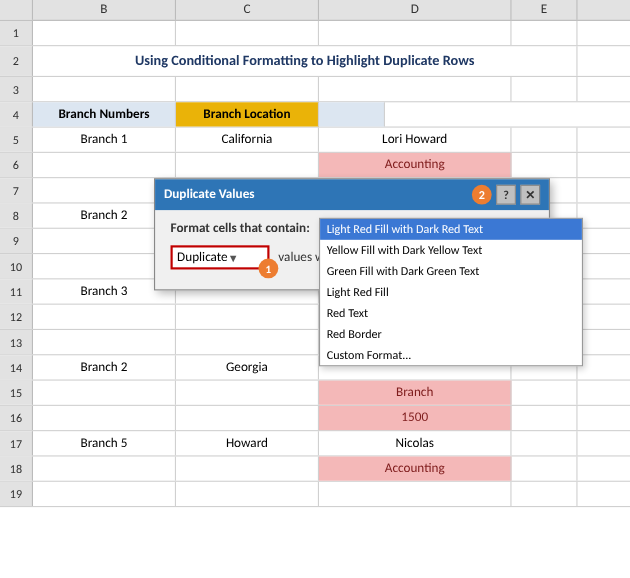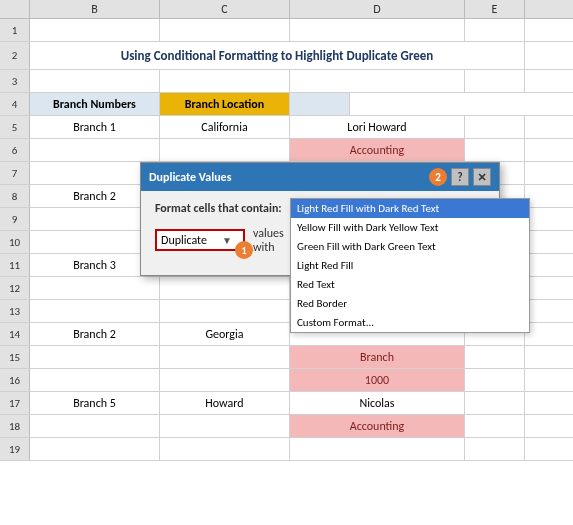--- a/index.html
+++ b/index.html
@@ -26,21 +26,21 @@
     .red-fill { background-color: #f4b8b8; color: #7f1d1d; }
 
     
     .dialog-overlay { position: absolute; top: 162px; left: 140px; width: 360px; background: #f0f0f0; border: 1px solid #888; box-shadow: 3px 3px 8px rgba(0,0,0,0.3); z-index: 10; }
     .dialog-title-bar { background: #2e75b6; color: white; padding: 5px 8px; display: flex; justify-content: space-between; align-items: center; font-size: 12px; font-weight: bold; }
     .dialog-title-buttons { display: flex; gap: 4px; }
     .dialog-btn { width: 18px; height: 18px; background: #c0c0c0; border: 1px solid #888; display: flex; align-items: center; justify-content: center; font-size: 11px; cursor: pointer; color: #333; }
     .dialog-body { padding: 10px 14px; }
     .dialog-label { font-size: 12px; font-weight: bold; margin-bottom: 8px; color: #333; }
     .dialog-row { display: flex; align-items: center; gap: 8px; margin-bottom: 8px; }
-    .dialog-select { padding: 2px 4px; font-size: 12px; border: 1px solid #999; background: white; display: flex; align-items: center; gap: 15px; position: relative; }
+    .dialog-select { padding: 2px 4px; font-size: 12px; border: 1px solid #999; background: white; display: flex; align-items: center; gap: 0; position: relative; }
     .select-arrow { font-size: 10px; color: #555; }
 
     
     .dropdown-list { position: absolute; top: 198px; left: 290px; width: 240px; background: white; border: 1px solid #999; z-index: 20; box-shadow: 2px 2px 6px rgba(0,0,0,0.2); }
     .dropdown-item { padding: 3px 6px; font-size: 11px; cursor: pointer; white-space: nowrap; }
     .dropdown-item.selected { background: #3b78d4; color: white; }
 
     
     .badge { width: 18px; height: 18px; border-radius: 50%; background: #ed7d31; color: white; font-size: 11px; font-weight: bold; display: flex; align-items: center; justify-content: center; }
 
@@ -69,21 +69,21 @@
       <div class="cell row-num">1</div>
       <div class="cell col-b"></div>
       <div class="cell col-c"></div>
       <div class="cell col-d"></div>
       <div class="cell col-e"></div>
     </div>
 
     <div class="row" style="min-height:28px;">
       <div class="cell row-num">2</div>
       <div class="cell col-b" style="font-weight:bold;color:#1f3864;font-size:13px;width:495px;border-right:1px solid #d0d0d0;justify-content:center;" colspan="4">
-        <span>Using Conditional Formatting to Highlight Duplicate Green</span>
+        <span>Using Conditional Formatting to Highlight Duplicate Rows</span>
       </div>
     </div>
 
     <div class="row">
       <div class="cell row-num">3</div>
       <div class="cell col-b"></div>
       <div class="cell col-c"></div>
       <div class="cell col-d"></div>
       <div class="cell col-e"></div>
     </div>
@@ -180,21 +180,21 @@
       <div class="cell col-b"></div>
       <div class="cell col-c"></div>
       <div class="cell col-d red-fill">Branch</div>
       <div class="cell col-e"></div>
     </div>
 
     <div class="row">
       <div class="cell row-num">16</div>
       <div class="cell col-b"></div>
       <div class="cell col-c"></div>
-      <div class="cell col-d red-fill">1000</div>
+      <div class="cell col-d red-fill">1500</div>
       <div class="cell col-e"></div>
     </div>
 
     <div class="row">
       <div class="cell row-num">17</div>
       <div class="cell col-b">Branch 5</div>
       <div class="cell col-c">Howard</div>
       <div class="cell col-d">Nicolas</div>
       <div class="cell col-e"></div>
     </div>

